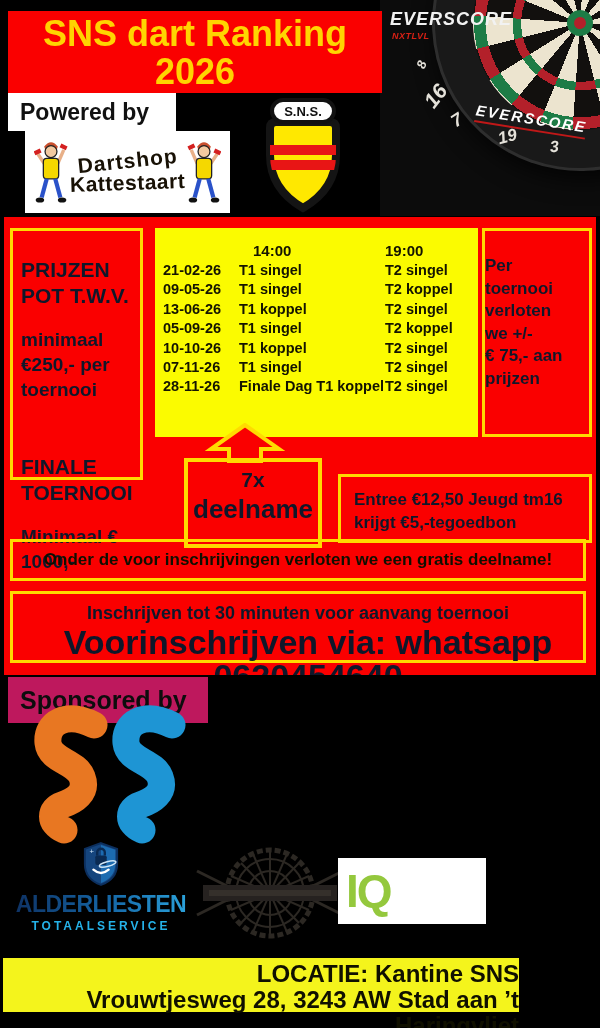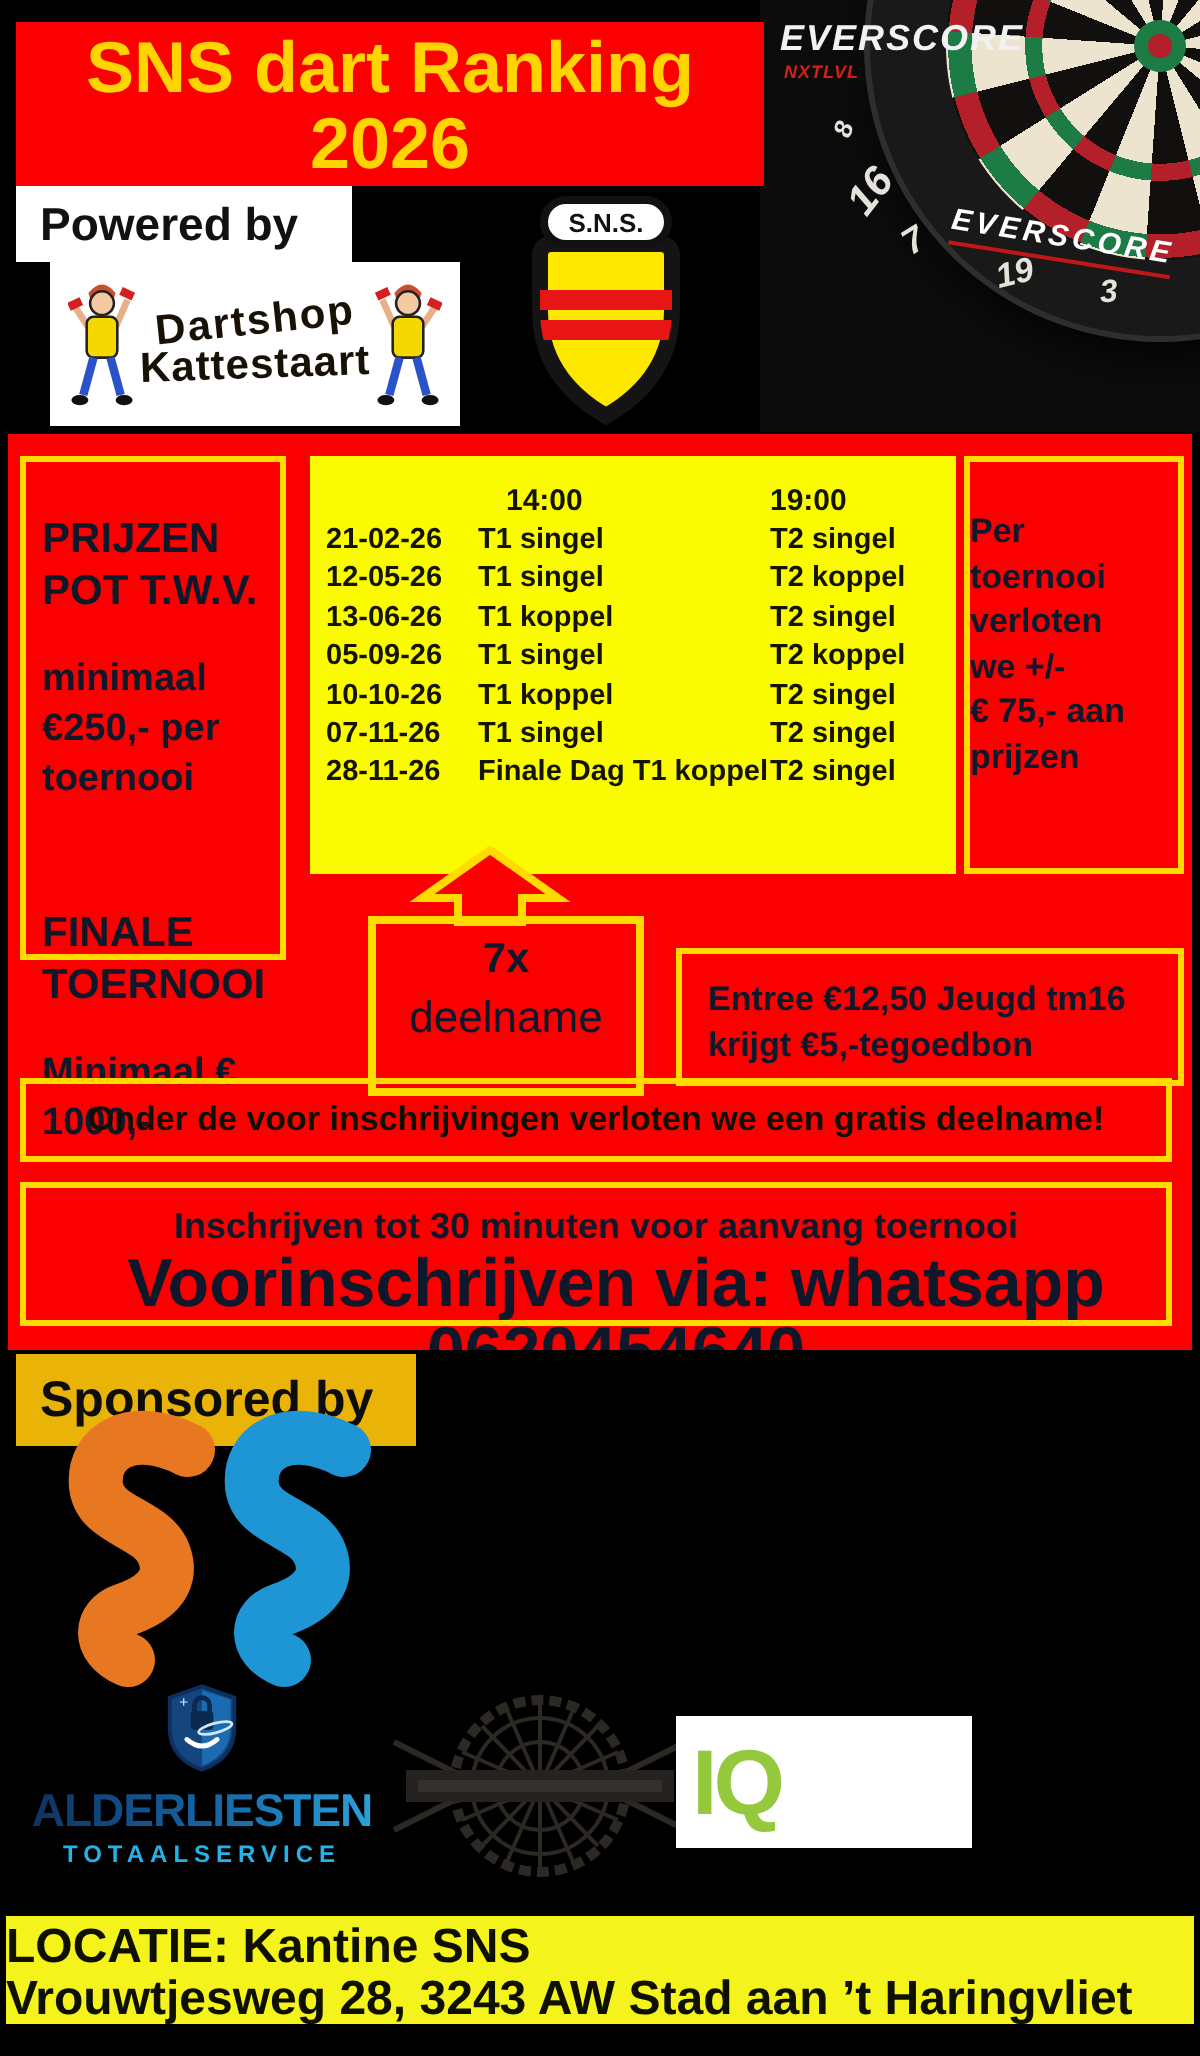--- a/index.html
+++ b/index.html
@@ -62,52 +62,52 @@
   .sch-grid{display:grid;grid-template-columns:76px 146px auto;padding-left:8px;}
   .sch-head div{font-size:15px;font-weight:800;line-height:20px;}
   .sch-head .h1{margin-left:14px;}
   .sch-row div{font-size:14.5px;font-weight:800;line-height:19.4px;white-space:nowrap;}
 
   .raffle-box{left:478px;top:11px;width:110px;height:209px;padding:24px 0 0 0;
               font-size:17px;font-weight:700;line-height:22.5px;}
 
   .deelname-box{left:180px;top:241px;width:138px;height:90px;border-width:4px;text-align:center;padding-top:4px;}
   .dn-l1{font-size:21px;font-weight:800;line-height:28px;}
-  .dn-l2{font-size:22px;font-weight:400;line-height:30px;}
+  .dn-l2{font-size:26px;font-weight:700;line-height:30px;}
   .up-arrow{left:191px;top:206px;}
 
   .entree-box{left:334px;top:257px;width:254px;height:69px;padding:11px 0 0 13px;
               font-size:17px;font-weight:800;line-height:23px;}
 
   .note-box{left:6px;top:322px;width:576px;height:42px;color:#0f0f00;font-size:17px;font-weight:800;
             line-height:36px;text-align:center;}
   .signup-box{left:6px;top:374px;width:576px;height:72px;text-align:center;padding-top:7px;}
   .su-l1{font-size:18px;font-weight:800;line-height:24px;}
   .su-l2{font-size:34px;font-weight:800;line-height:34px;padding-left:20px;}
 
   
   .sponsors{left:0;top:675px;width:600px;height:283px;background:#000;}
-  .sponsored-box{left:8px;top:2px;width:200px;height:46px;background:#eab308;font-size:25px;
+  .sponsored-box{left:8px;top:2px;width:200px;height:46px;background:#be185d;font-size:25px;
                  font-weight:800;color:#0d0d0d;line-height:46px;padding-left:12px;box-sizing:border-box;}
   .slogo{left:28px;top:28px;}
   .alderliesten{left:6px;top:166px;width:190px;text-align:center;}
   .ald-name{font-size:23px;font-weight:800;letter-spacing:-.5px;
             background:linear-gradient(90deg,#0d2d5e 0%,#1668a8 55%,#2da8e0 100%);
             -webkit-background-clip:text;background-clip:text;color:transparent;}
   .ald-sub{font-size:12px;font-weight:800;letter-spacing:3px;color:#25b2e8;margin-top:1px;}
   .dartlogo{left:195px;top:168px;}
   .iq-box{left:338px;top:183px;width:148px;height:66px;background:#fff;display:flex;
           align-items:center;padding-left:8px;box-sizing:border-box;gap:24px;}
   .iq{font-size:46px;font-weight:800;color:#94c83d;line-height:1;letter-spacing:-2px;}
   .iq-right{margin-left:5px;margin-top:8px;}
   .iq-select{font-size:26px;font-weight:700;color:#161616;line-height:22px;}
   .iq-tag{font-size:11px;color:#161616;line-height:13px;}
 
   
-  .location{left:3px;top:958px;width:594px;height:54px;background:#F4F41C;text-align:left;
+  .location{left:3px;top:958px;width:516px;height:54px;background:#F4F41C;text-align:right;
             color:#101000;padding-top:3px;box-sizing:border-box;}
   .loc-l1,.loc-l2{font-size:24px;font-weight:800;line-height:26px;}
 </style>
 </head>
 <body>
 
 <div class="abs photo">
   <div class="abs board">
     <div class="board-face"></div>
     <div class="board-wedges"></div>
@@ -203,21 +203,21 @@
       <div></div>
       <div class="h1">14:00</div>
       <div>19:00</div>
     </div>
     <div class="sch-grid sch-row">
       <div>21-02-26</div>
       <div>T1 singel</div>
       <div>T2 singel</div>
     </div>
     <div class="sch-grid sch-row">
-      <div>12-05-26</div>
+      <div>09-05-26</div>
       <div>T1 singel</div>
       <div>T2 koppel</div>
     </div>
     <div class="sch-grid sch-row">
       <div>13-06-26</div>
       <div>T1 koppel</div>
       <div>T2 singel</div>
     </div>
     <div class="sch-grid sch-row">
       <div>05-09-26</div>

